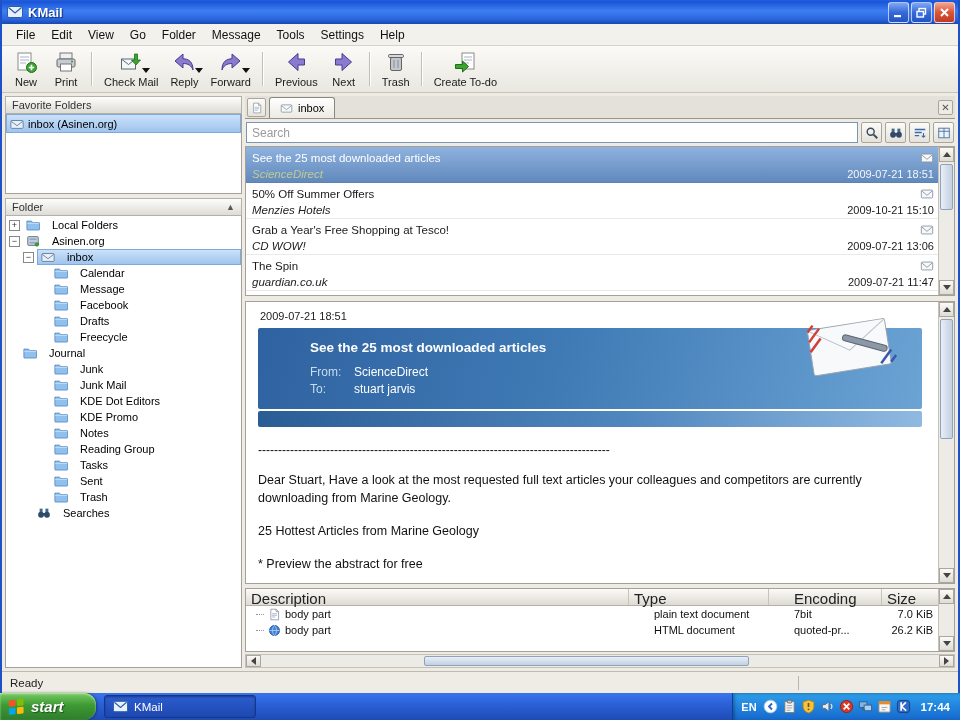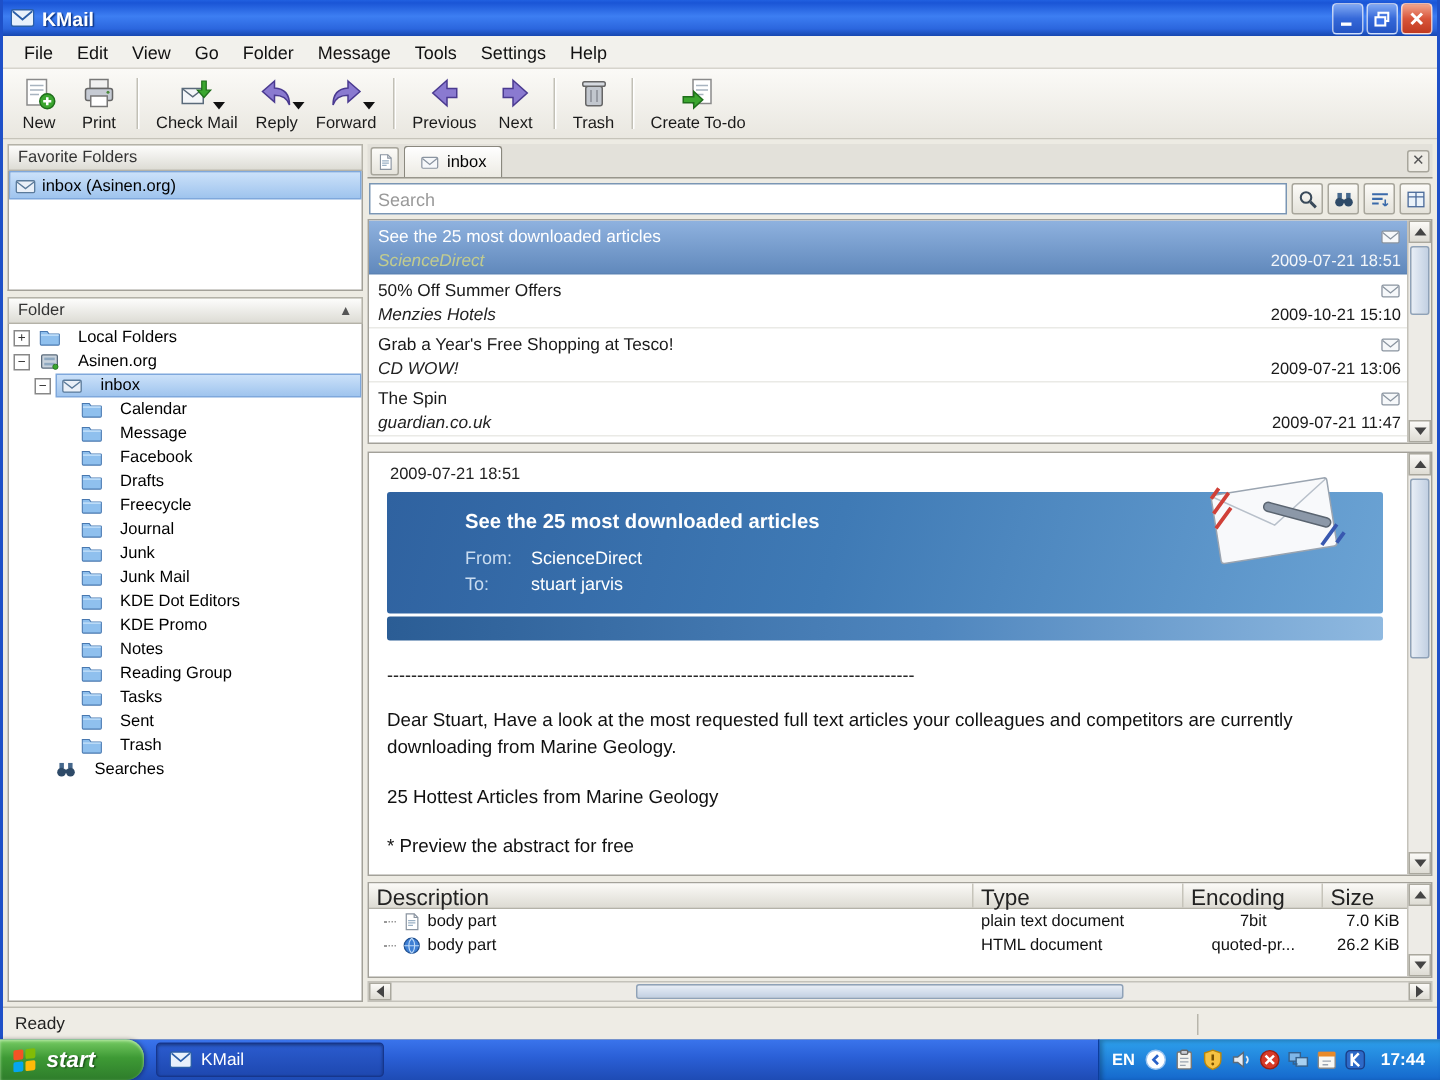--- a/index.html
+++ b/index.html
@@ -134,28 +134,28 @@
 
   
   .attachments { height: 64px; margin-top: 4px; border: 1px solid #A3A199; background: #fff;
     display: flex; min-height: 0; }
   .att-main { flex: 1; min-width: 0; display: flex; flex-direction: column; }
   .att-header { height: 17px; display: flex; background: linear-gradient(180deg,#FBFAF7,#DDDBD3);
     border-bottom: 1px solid #B4B2A8; font-size: 15px; color: #222; }
   .att-h { padding: 1px 5px; border-right: 1px solid #C6C4BA; }
   .att-h0 { flex: 1; }
   .att-h1 { width: 140px; flex: none; }
-  .att-h2 { width: 93px; flex: none; }
+  .att-h2 { width: 93px; flex: none; margin-left: 20px; }
   .att-h3 { width: 56px; flex: none; border-right: none; }
   .att-row { height: 16px; display: flex; align-items: center; font-size: 11px; color: #111; }
   .att-desc { flex: 1; display: flex; align-items: center; gap: 4px; padding-left: 10px; overflow: hidden; }
   .att-tree { width: 8px; border-top: 1px dotted #999; flex: none; }
   .att-desc .icon { width: 13px; height: 13px; flex: none; }
   .att-type { width: 140px; flex: none; padding: 0 5px; }
-  .att-enc { width: 93px; flex: none; padding: 0 5px; text-align: center; }
+  .att-enc { width: 93px; flex: none; padding: 0 5px; }
   .att-size { width: 56px; flex: none; padding: 0 5px; text-align: right; }
 
   
   .hscroll { height: 14px; margin-top: 2px; background: #EDEBE6; border: 1px solid #C4C2BA;
     display: flex; align-items: stretch; }
   .hscroll .scroll-btn { width: 15px; height: auto; }
   .htrack { flex: 1; position: relative; }
   .hthumb { position: absolute; top: 1px; bottom: 1px; left: 24%; width: 48%;
     border: 1px solid #8FA2B8; background: linear-gradient(180deg,#E8EEF6,#C2D0E2); border-radius: 2px; }
 
@@ -438,21 +438,21 @@
                 <span class="tree-body">
                   <span class="icon" style="width: 14px; height: 14px;">
                     <svg viewBox="0 0 16 16">
                       <path d="M1 3.5 h5.3 l1.4 1.8 H15 a.5.5 0 0 1 .5.5 v7.2 a.8.8 0 0 1 -.8.8 H1.8 A.8.8 0 0 1 1 13 Z" fill="#8FC0EE" stroke="#4878B0" stroke-width=".8"></path>
                       <path d="M1.5 6.2 H15" stroke="#BCDCF8" stroke-width="1.2"></path>
                     </svg>
                   </span>
                   <span class="tree-label">Freecycle</span>
                 </span>
               </div>
-              <div class="tree-row" style="padding-left: 31px;">
+              <div class="tree-row" style="">
                 <span class="expander-spacer"></span>
                 <span class="tree-body">
                   <span class="icon" style="width: 14px; height: 14px;">
                     <svg viewBox="0 0 16 16">
                       <path d="M1 3.5 h5.3 l1.4 1.8 H15 a.5.5 0 0 1 .5.5 v7.2 a.8.8 0 0 1 -.8.8 H1.8 A.8.8 0 0 1 1 13 Z" fill="#8FC0EE" stroke="#4878B0" stroke-width=".8"></path>
                       <path d="M1.5 6.2 H15" stroke="#BCDCF8" stroke-width="1.2"></path>
                     </svg>
                   </span>
                   <span class="tree-label">Journal</span>
                 </span>

